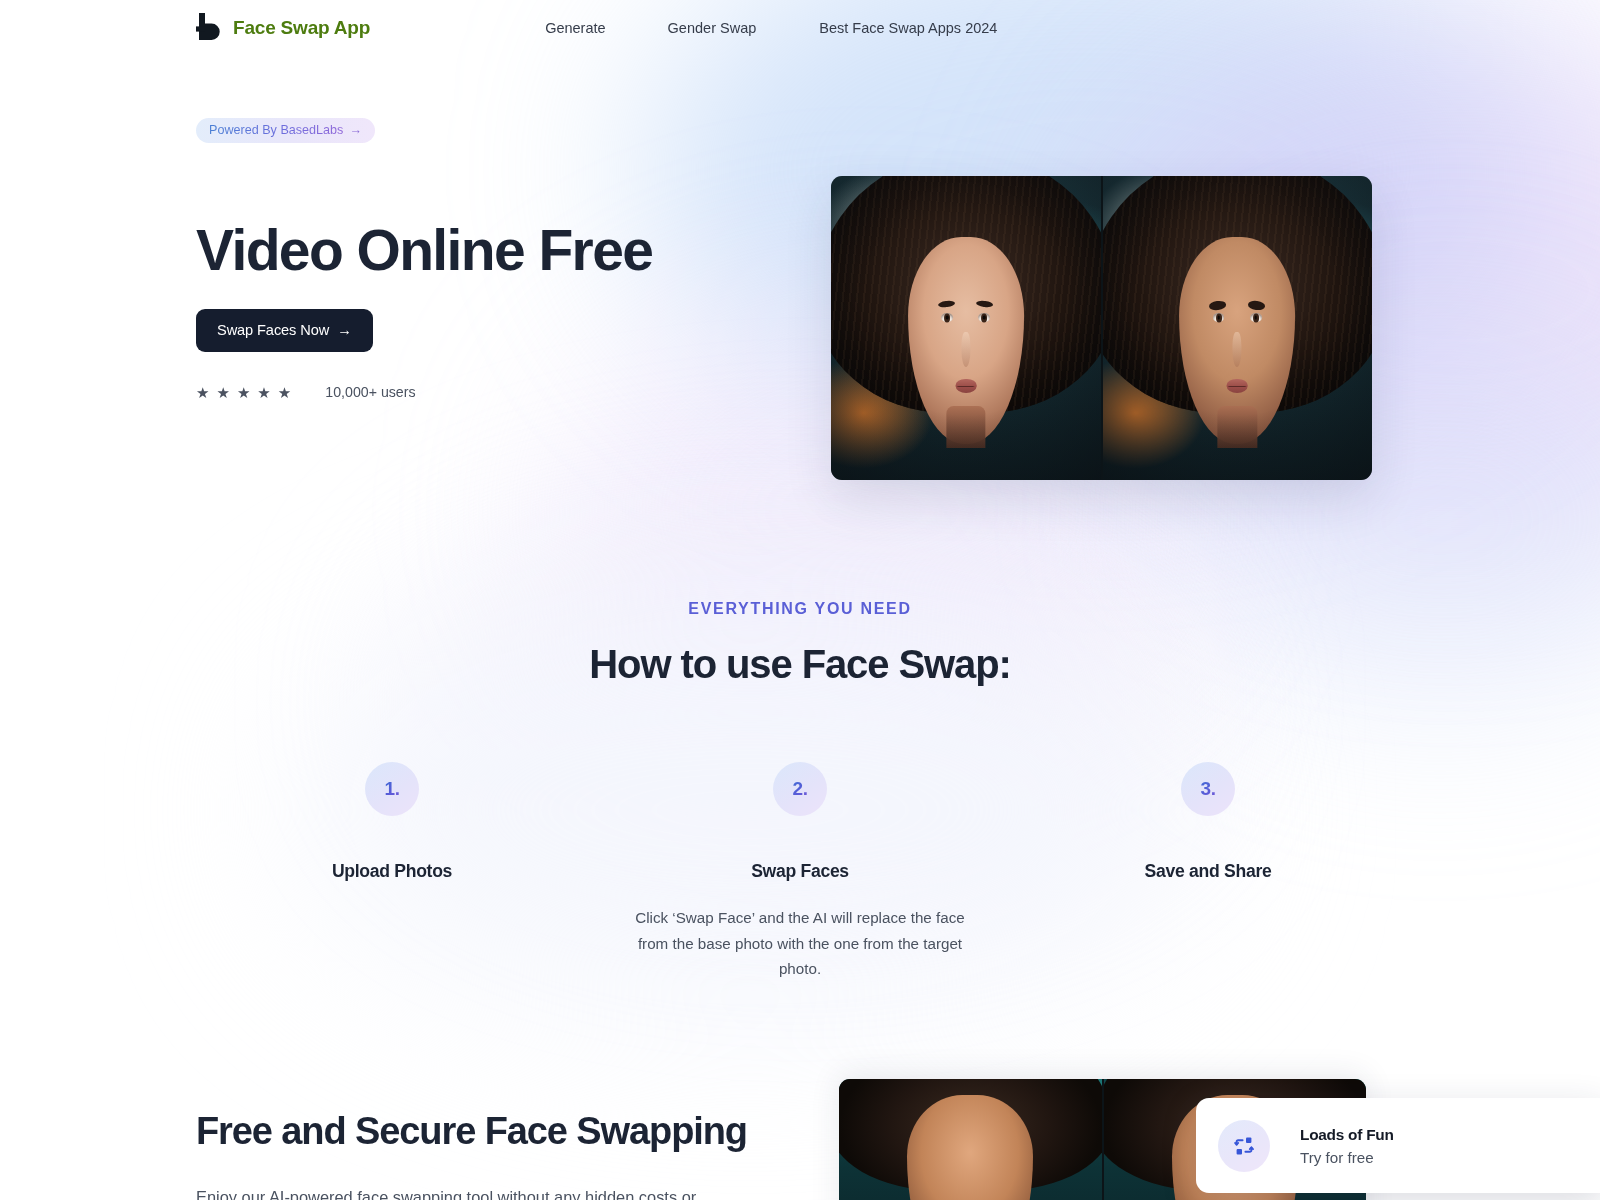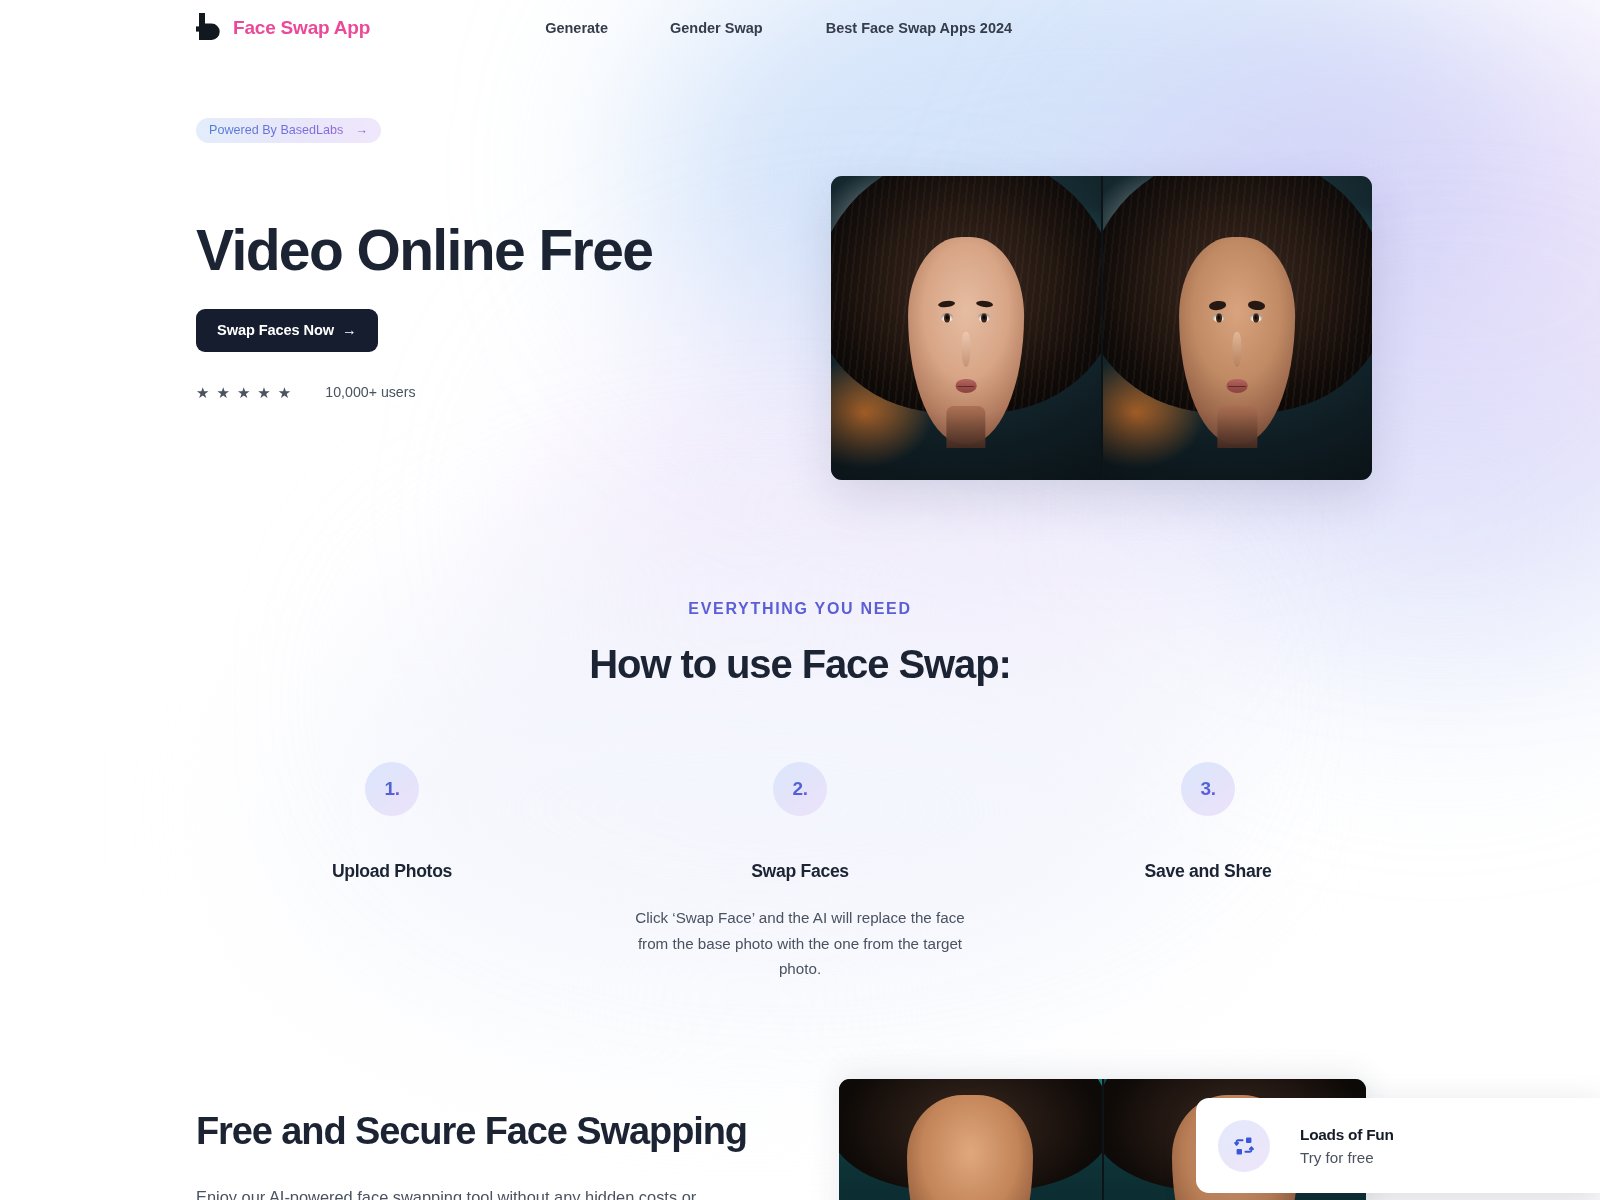--- a/index.html
+++ b/index.html
@@ -22,34 +22,34 @@
   .blob-e { width:760px; height:360px; left:420px;  top:520px;  background:rgba(236,233,252,.55); }
   .blob-f { width:900px; height:420px; left:300px;  top:600px;  background:rgba(244,246,253,.9); }
 
   
   .header {
     position:absolute; top:0; left:0; right:0; height:56px;
     display:flex; align-items:center; z-index:30;
   }
   .brand { display:flex; align-items:center; gap:11px; margin-left:196px; }
   .logo-mark { width:26px; height:30px; display:block; }
-  .brand-name { font-size:19px; font-weight:700; color:#ec4899; letter-spacing:-.2px; white-space:nowrap; }
-  .nav { display:flex; align-items:center; margin-left:175px; gap:0;font-weight:bold; }
+  .brand-name { font-size:19px; font-weight:700; color:#4d7c0f; letter-spacing:-.2px; white-space:nowrap; }
+  .nav { display:flex; align-items:center; margin-left:175px; gap:0; }
   .nav a {
     font-size:14.5px; color:#353c4a; text-decoration:none; white-space:nowrap;
   }
   .nav a.n1 { margin-right:62px; }
   .nav a.n2 { margin-right:63px; }
 
   
   .hero { position:absolute; top:118px; left:0; right:0; z-index:20; }
   .hero-left { position:absolute; left:196px; top:0; width:600px; }
 
   .badge {
-    display:inline-flex; align-items:center; gap:12px;
+    display:inline-flex; align-items:center; gap:6px;
     padding:5px 13px 6px 13px; border-radius:999px;
     background:linear-gradient(95deg,#e3edfb 0%,#e9e6fa 55%,#f0e7fb 100%);
     font-size:12.6px; font-weight:500; white-space:nowrap;
   }
   .badge-text {
     background:linear-gradient(90deg,#4a7fd4 0%,#6d6ddc 55%,#9168d9 100%);
     -webkit-background-clip:text; background-clip:text; color:transparent;
   }
   .badge-arrow { color:#8a6ad6; font-size:12.6px; line-height:1; }
 
@@ -58,21 +58,21 @@
     font-size:57px; line-height:1.0; font-weight:700;
     color:#1c2434; letter-spacing:-1.6px;
   }
   .hero-sub {
     margin-top:25px; font-size:16.4px; line-height:1.55; color:#4a5260; max-width:540px;
   }
   .cta {
     margin-top:30px; display:inline-flex; align-items:center; gap:8px;
     background:#151d2e; color:#fff; border:none; cursor:pointer;
     padding:13px 21px 14px 21px; border-radius:9px;
-    font-family:inherit; font-size:14.6px; font-weight:700; letter-spacing:-.1px;
+    font-family:inherit; font-size:14.6px; font-weight:400; letter-spacing:-.1px;
   }
   .rating-row { margin-top:32px; display:flex; align-items:center; }
   .stars { display:flex; gap:7px; color:#4b5260; font-size:15px; line-height:1; }
   .users { margin-left:34px; font-size:14.2px; color:#4a5260; }
 
   
   .hero-img {
     position:absolute; left:831px; top:58px; width:541px; height:304px;
     border-radius:11px; overflow:hidden; display:flex;
     box-shadow:0 18px 48px rgba(40,50,80,.13);

